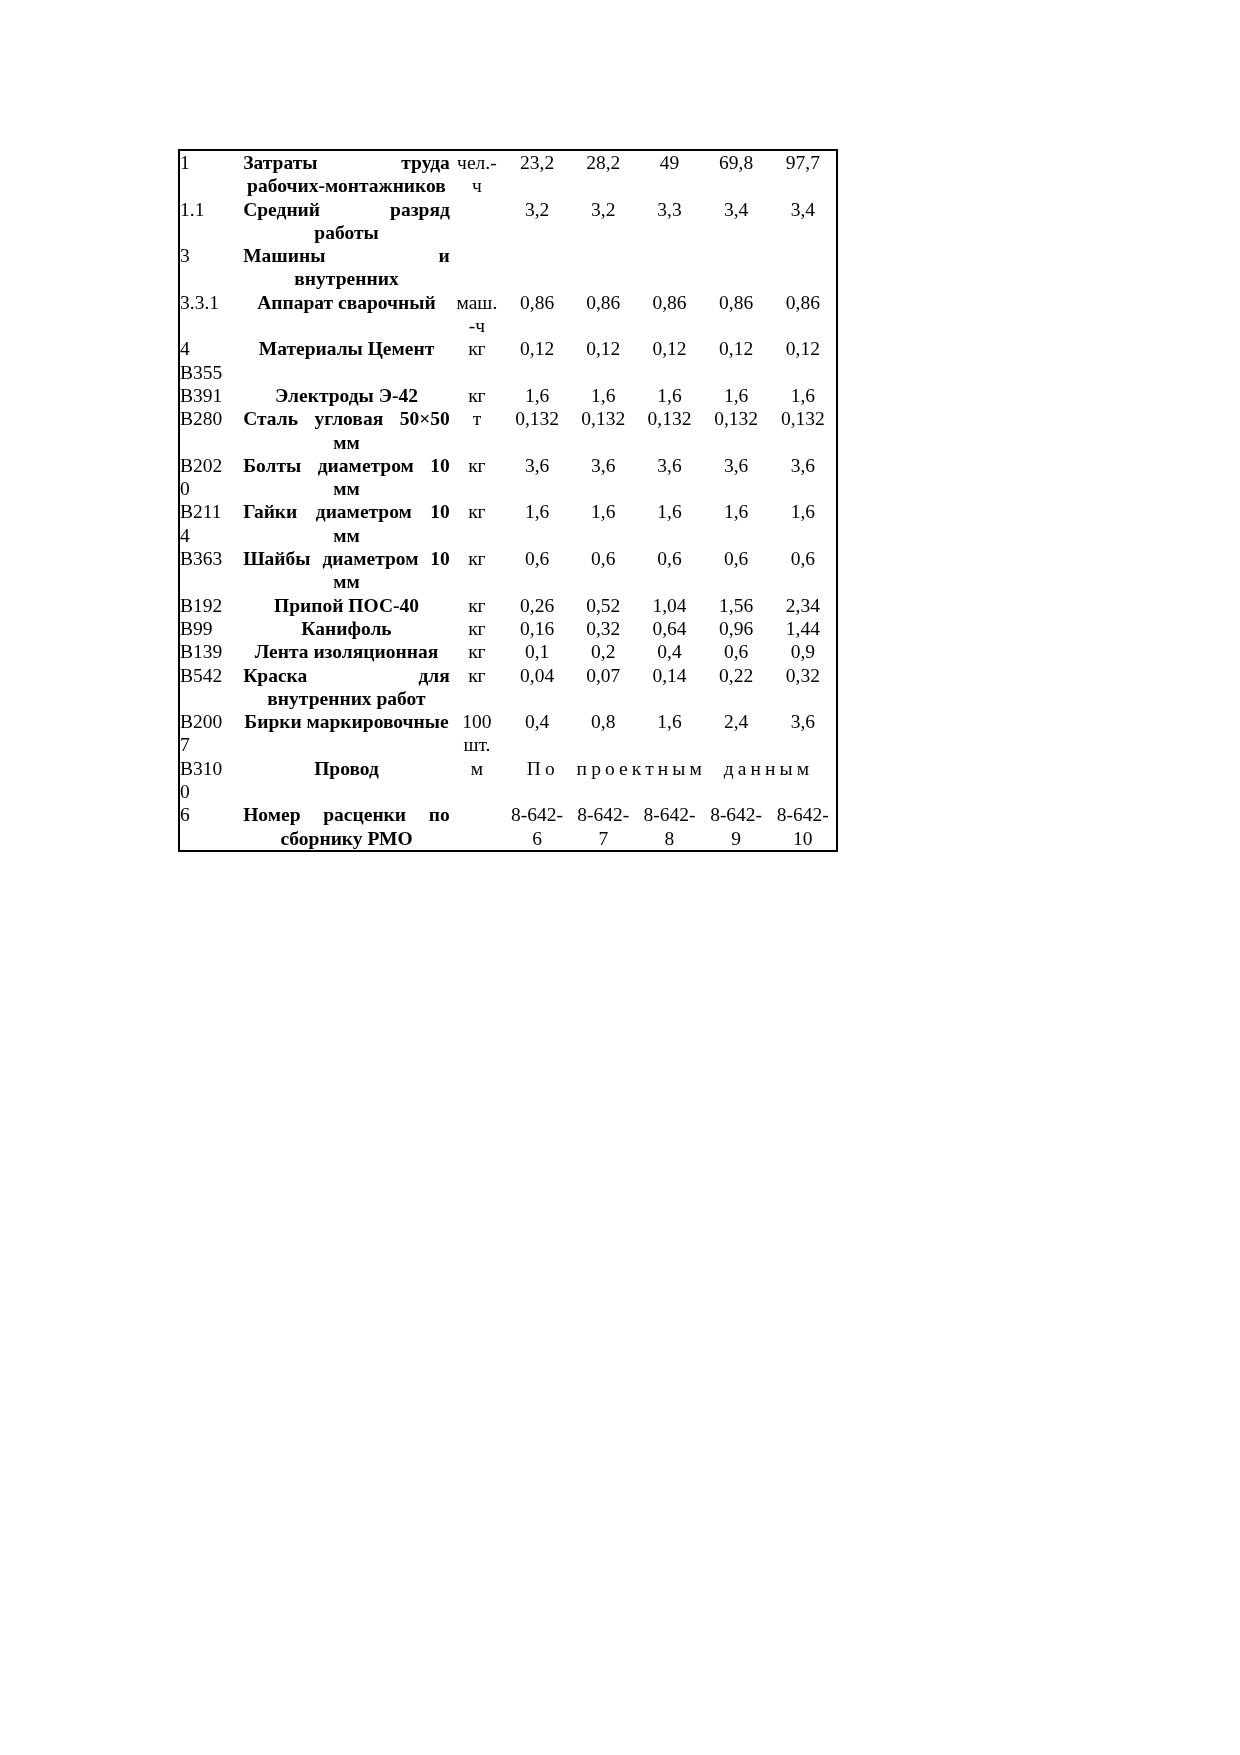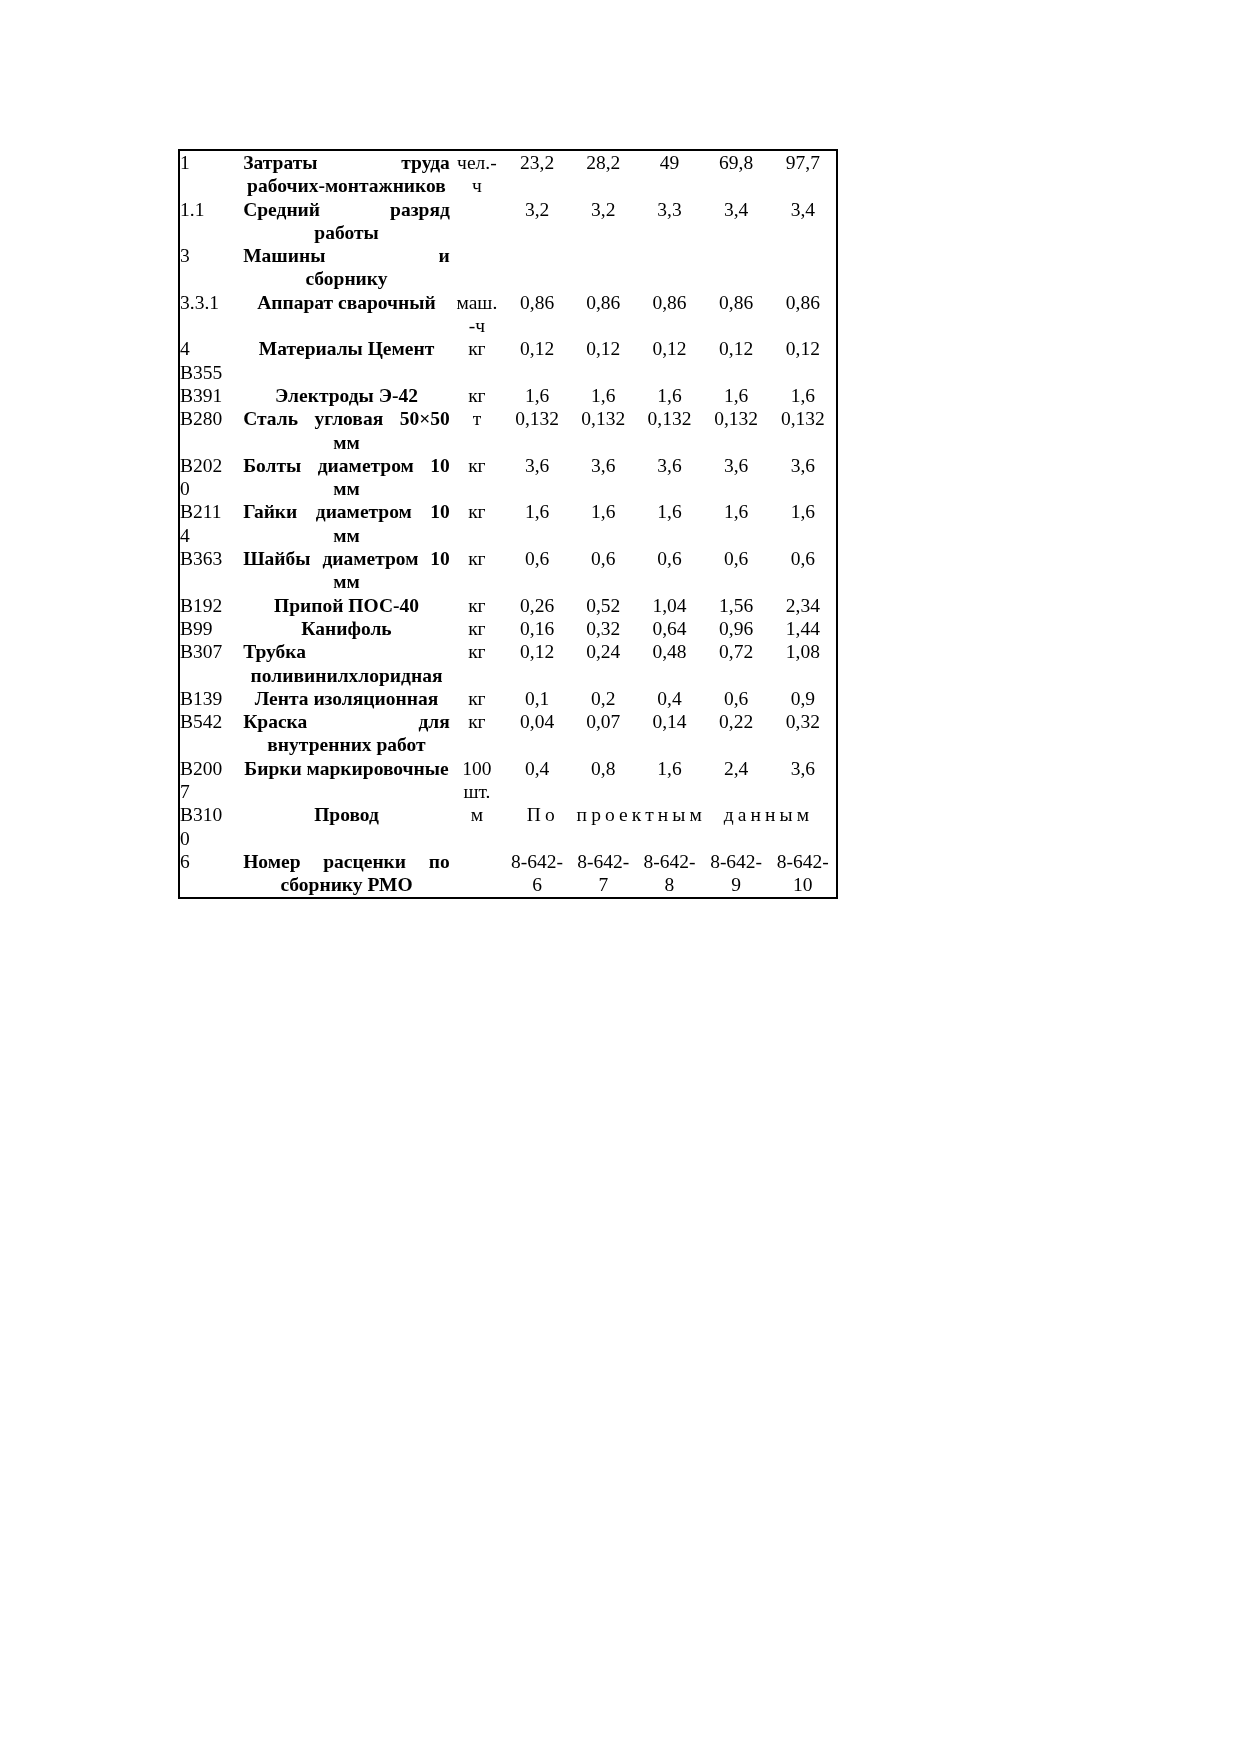--- a/index.html
+++ b/index.html
@@ -100,21 +100,21 @@
           <td class="val">3,2</td>
           <td class="val">3,2</td>
           <td class="val">3,3</td>
           <td class="val">3,4</td>
           <td class="val">3,4</td>
         </tr>
         <tr>
           <td class="code">3</td>
           <td class="name">
             <div class="jline">Машины и</div>
-            <div class="lline">сборнику</div>
+            <div class="lline">внутренних</div>
           </td>
           <td class="unit"></td>
           <td class="val"></td>
           <td class="val"></td>
           <td class="val"></td>
           <td class="val"></td>
           <td class="val"></td>
         </tr>
         <tr>
           <td class="code">3.3.1</td>
@@ -226,33 +226,20 @@
             <div class="lline">Канифоль</div>
           </td>
           <td class="unit">кг</td>
           <td class="val">0,16</td>
           <td class="val">0,32</td>
           <td class="val">0,64</td>
           <td class="val">0,96</td>
           <td class="val">1,44</td>
         </tr>
         <tr>
-          <td class="code">В307</td>
-          <td class="name">
-            <div class="jline">Трубка</div>
-            <div class="lline">поливинилхлоридная</div>
-          </td>
-          <td class="unit">кг</td>
-          <td class="val">0,12</td>
-          <td class="val">0,24</td>
-          <td class="val">0,48</td>
-          <td class="val">0,72</td>
-          <td class="val">1,08</td>
-        </tr>
-        <tr>
           <td class="code">В139</td>
           <td class="name">
             <div class="lline">Лента изоляционная</div>
           </td>
           <td class="unit">кг</td>
           <td class="val">0,1</td>
           <td class="val">0,2</td>
           <td class="val">0,4</td>
           <td class="val">0,6</td>
           <td class="val">0,9</td>

